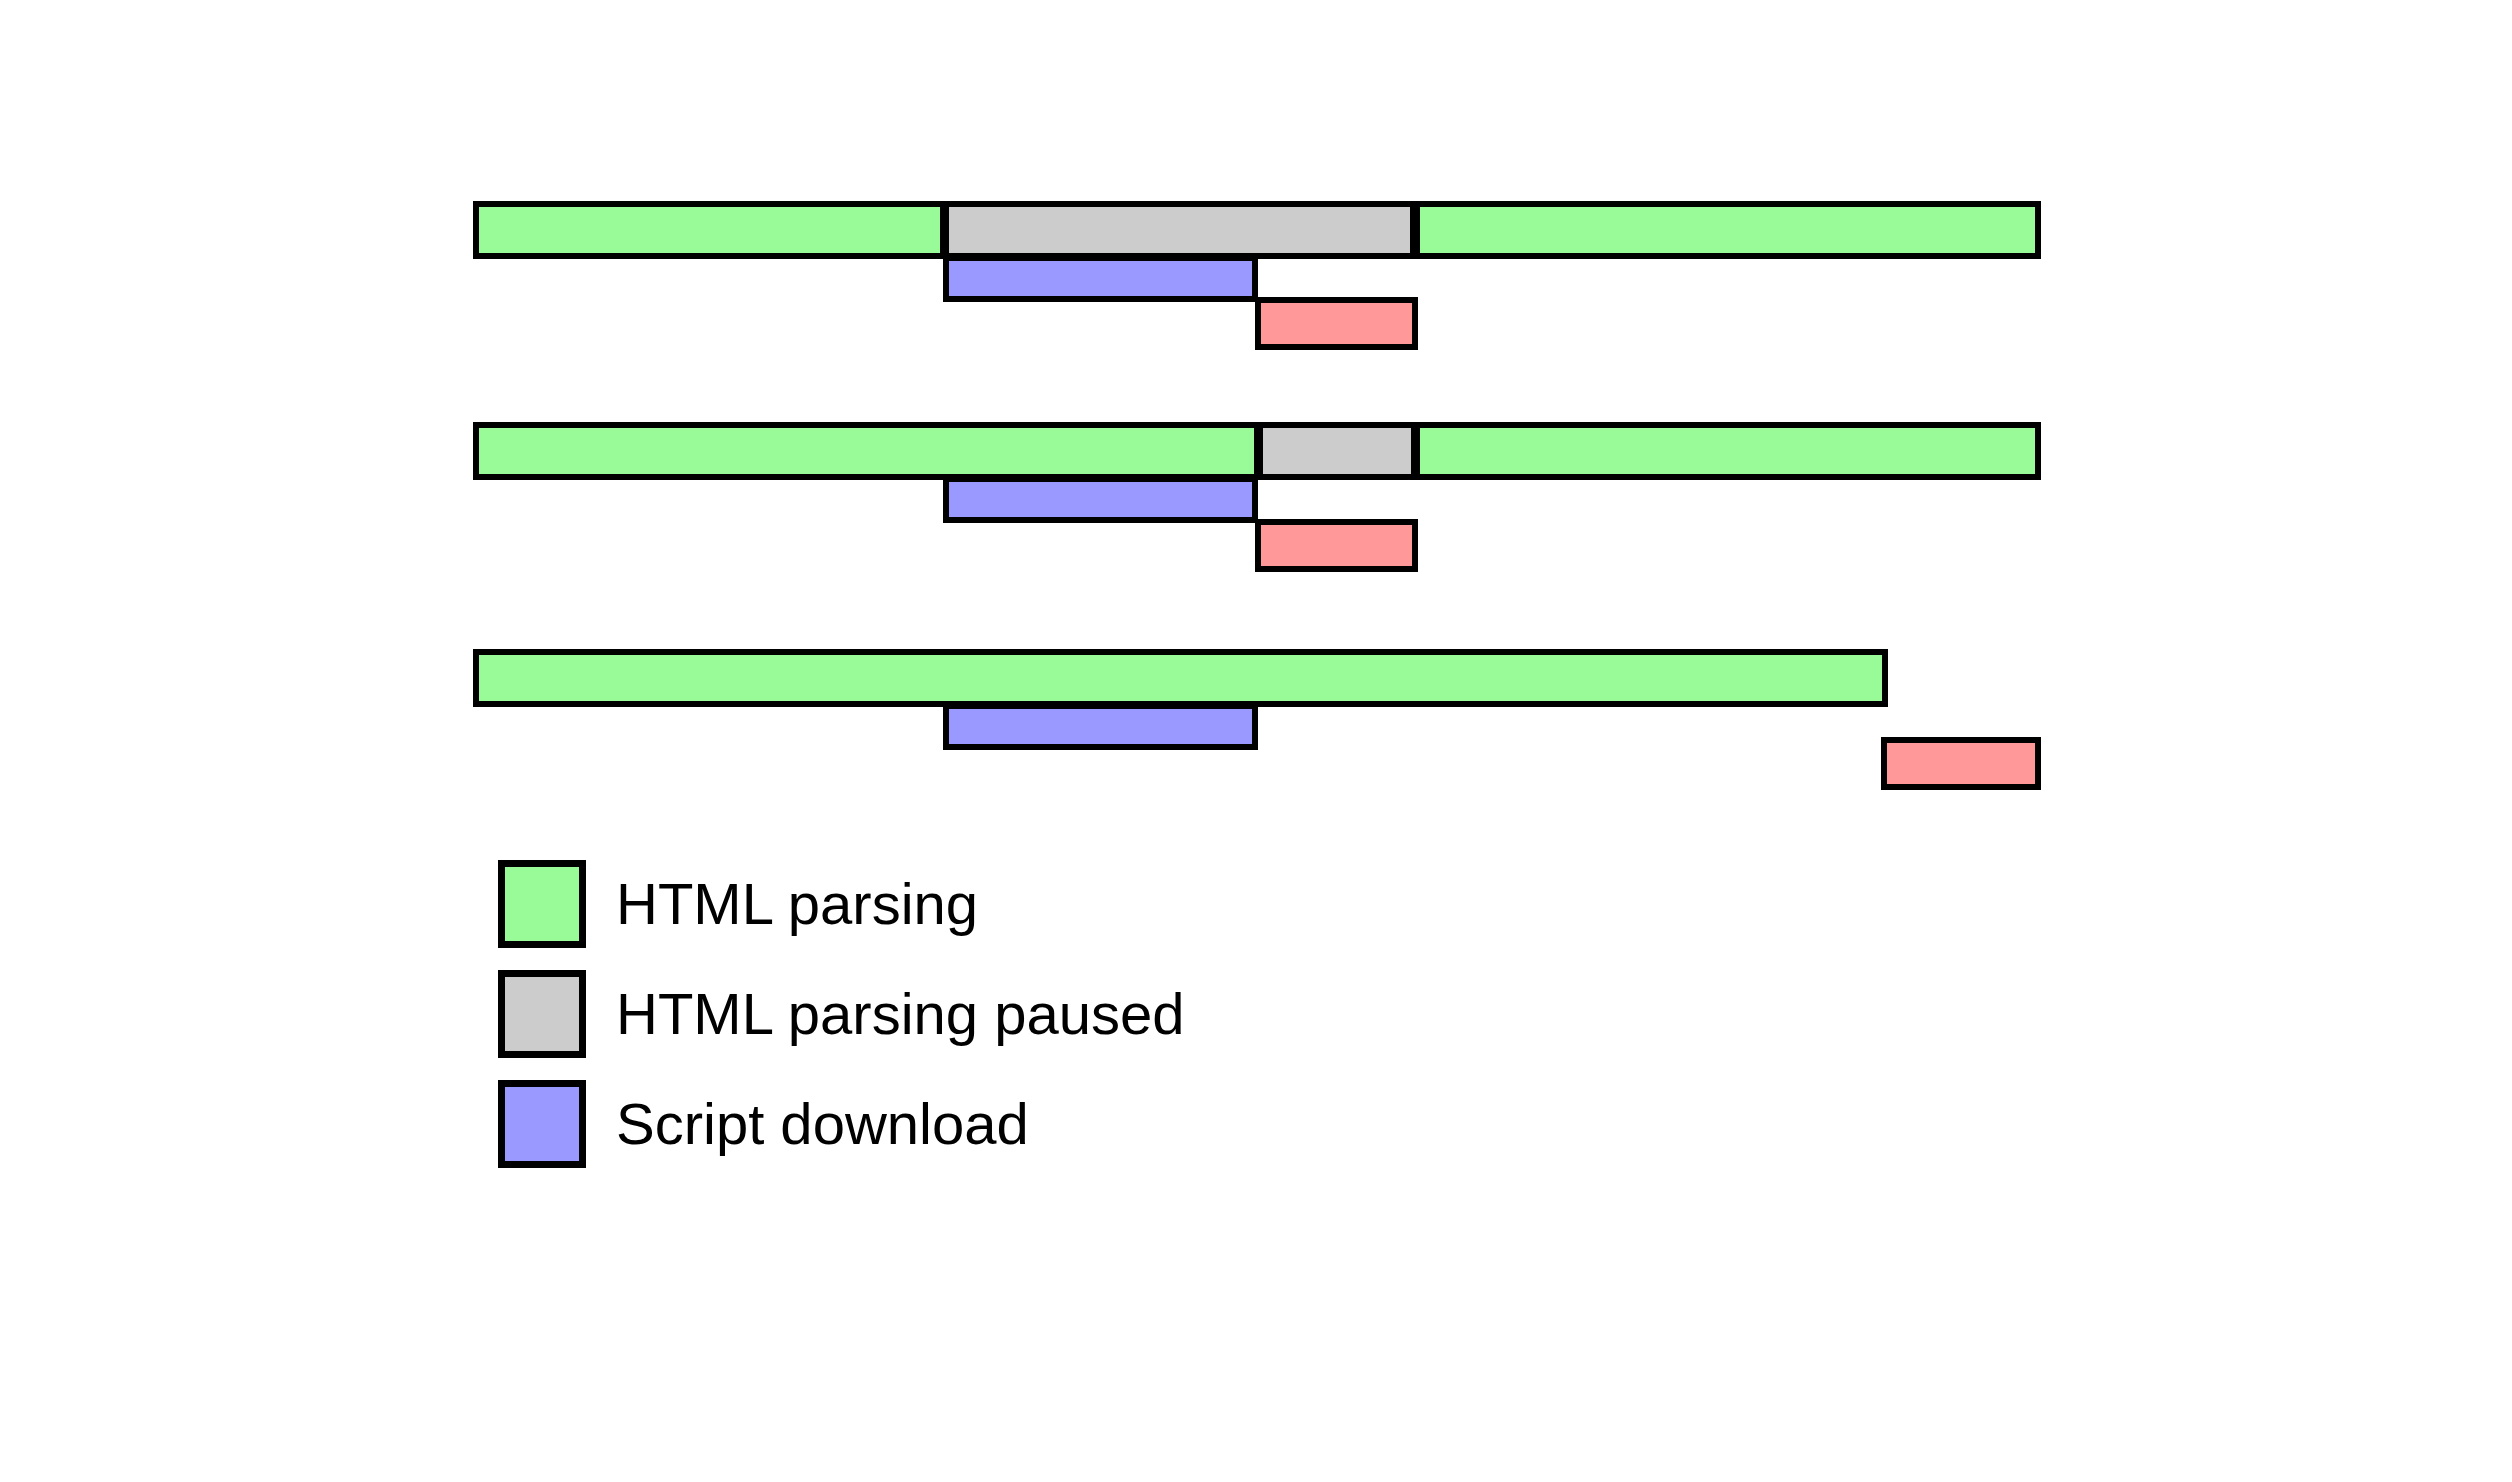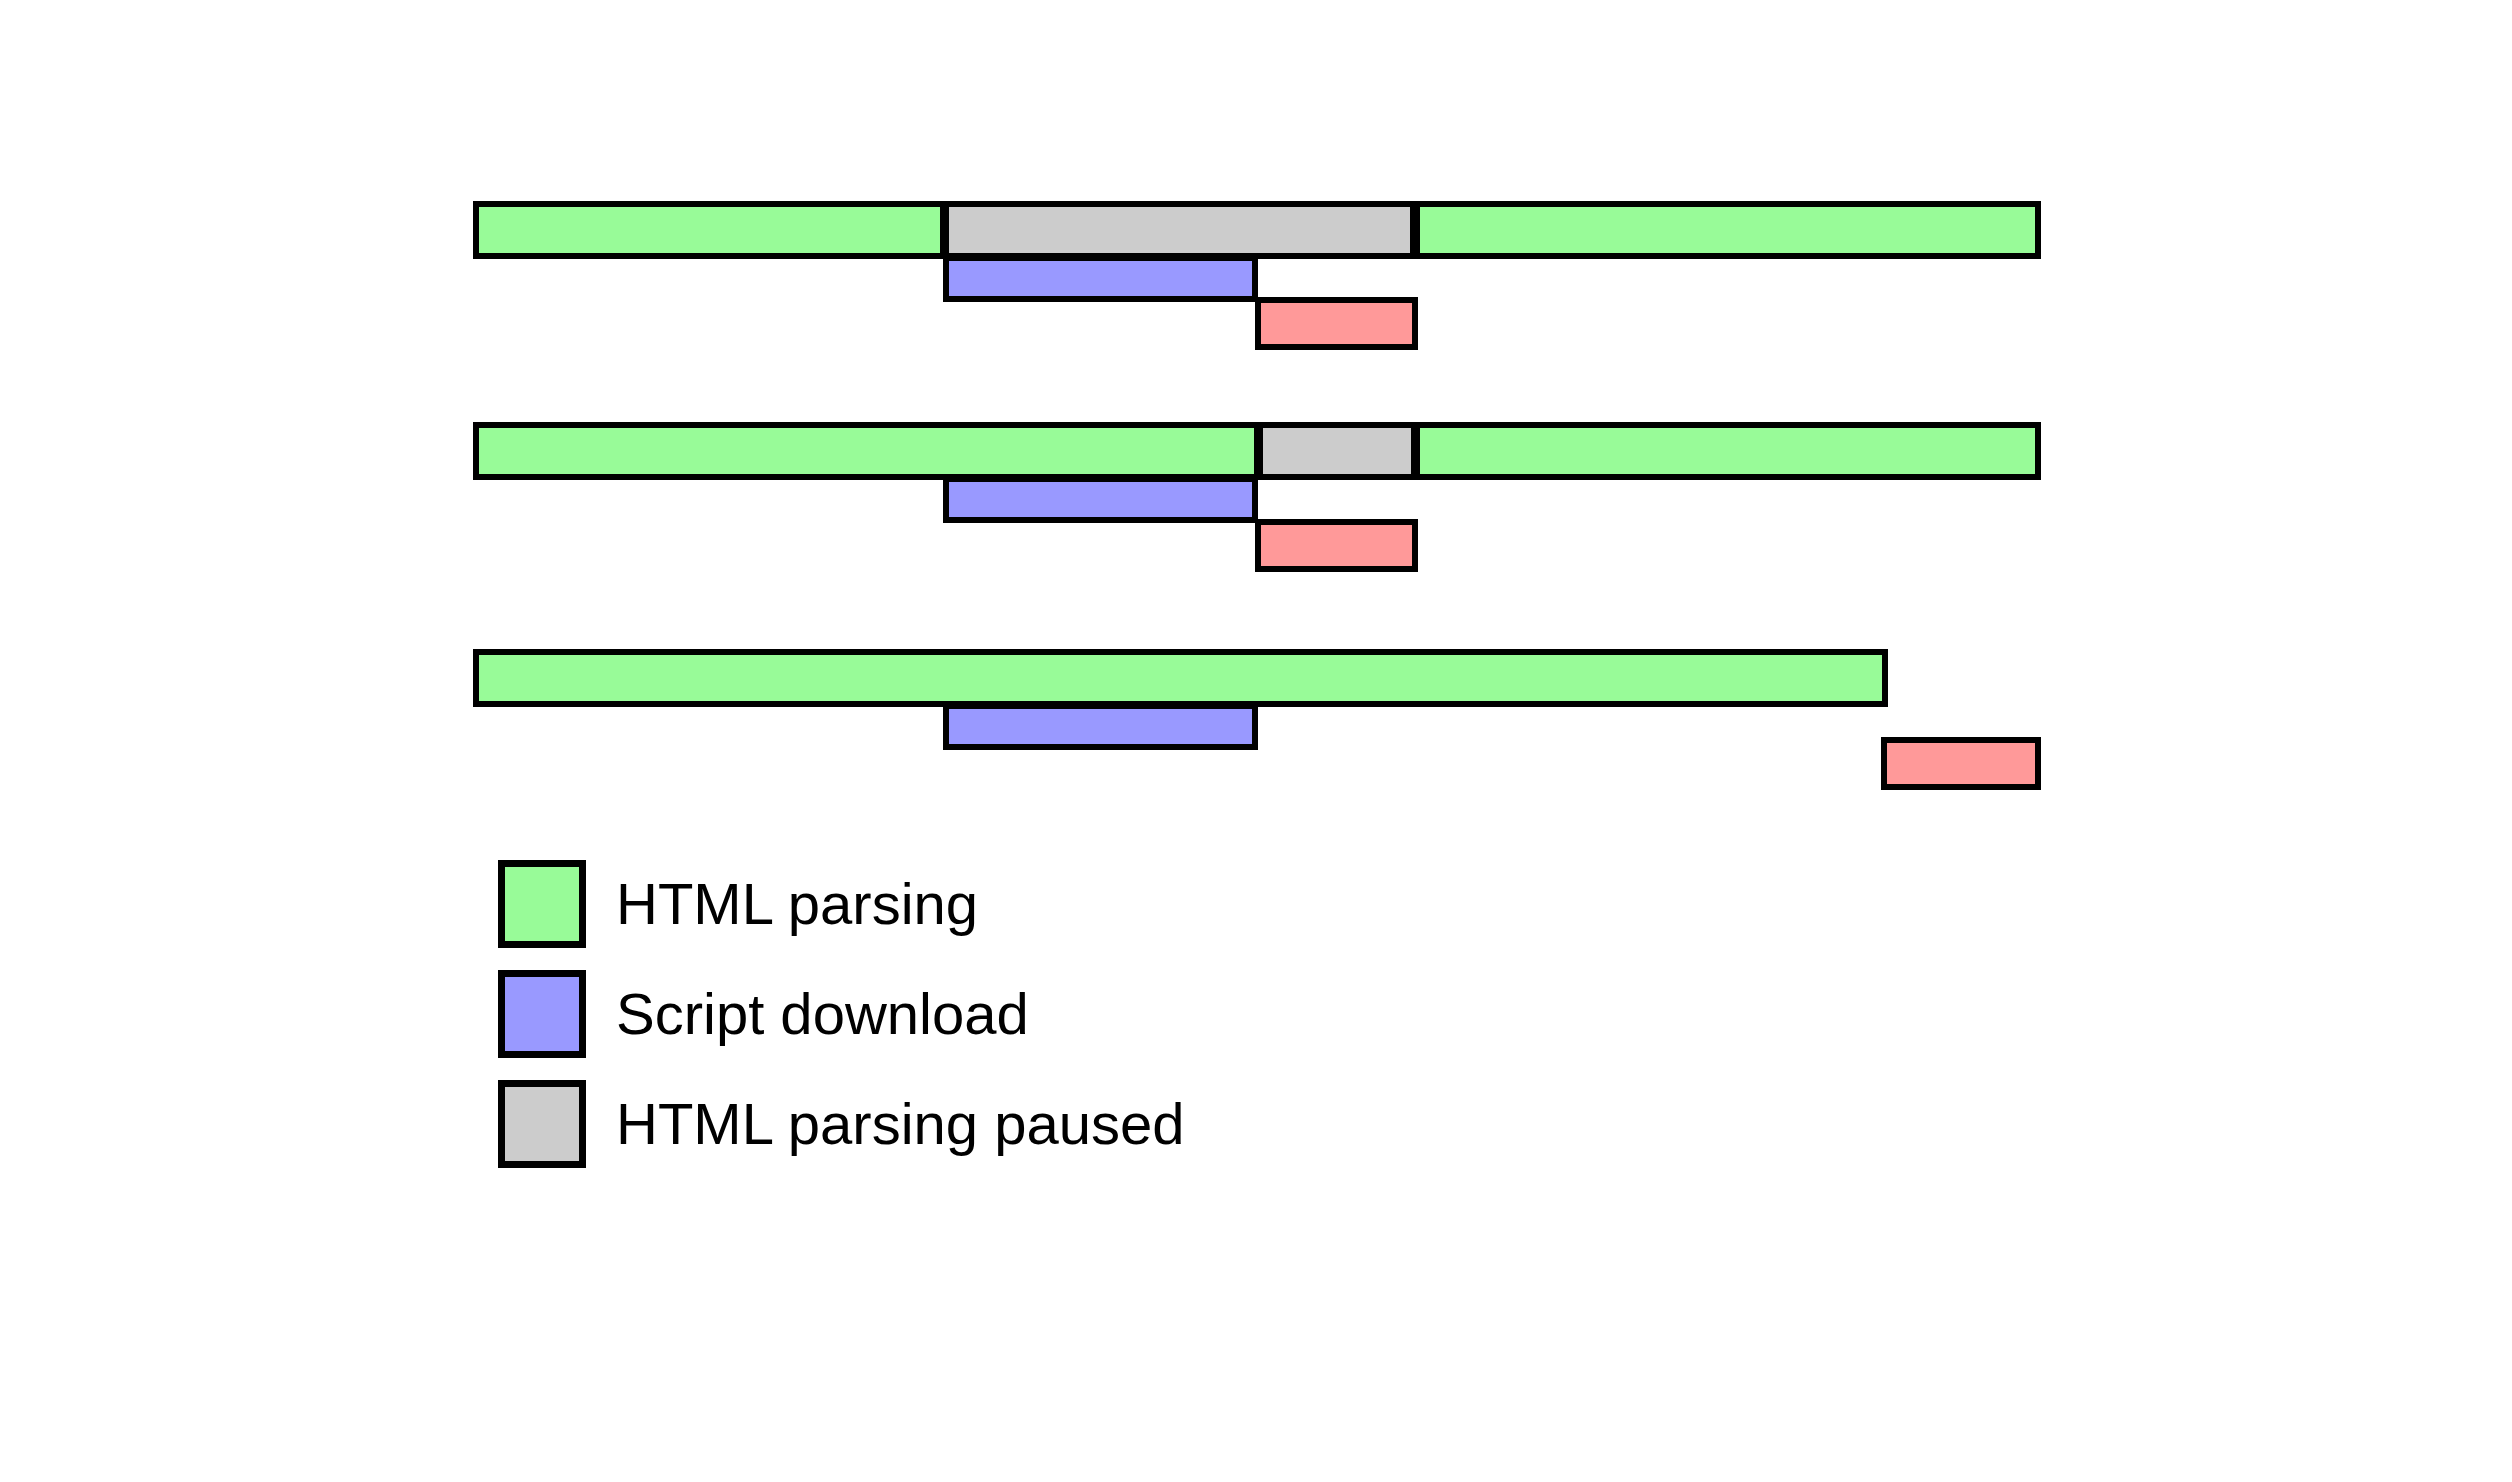--- a/index.html
+++ b/index.html
@@ -107,26 +107,26 @@
   </div>
 
   <div class="legend">
 
     <div class="legend-row">
       <span class="legend-swatch green"></span>
       <span class="legend-label">HTML parsing</span>
     </div>
 
     <div class="legend-row">
-      <span class="legend-swatch blue"></span>
-      <span class="legend-label">Script download</span>
+      <span class="legend-swatch gray"></span>
+      <span class="legend-label">HTML parsing paused</span>
     </div>
 
     <div class="legend-row">
-      <span class="legend-swatch gray"></span>
-      <span class="legend-label">HTML parsing paused</span>
+      <span class="legend-swatch blue"></span>
+      <span class="legend-label">Script download</span>
     </div>
 
 
   </div>
 
 </div>
 
 
 </body></html>

